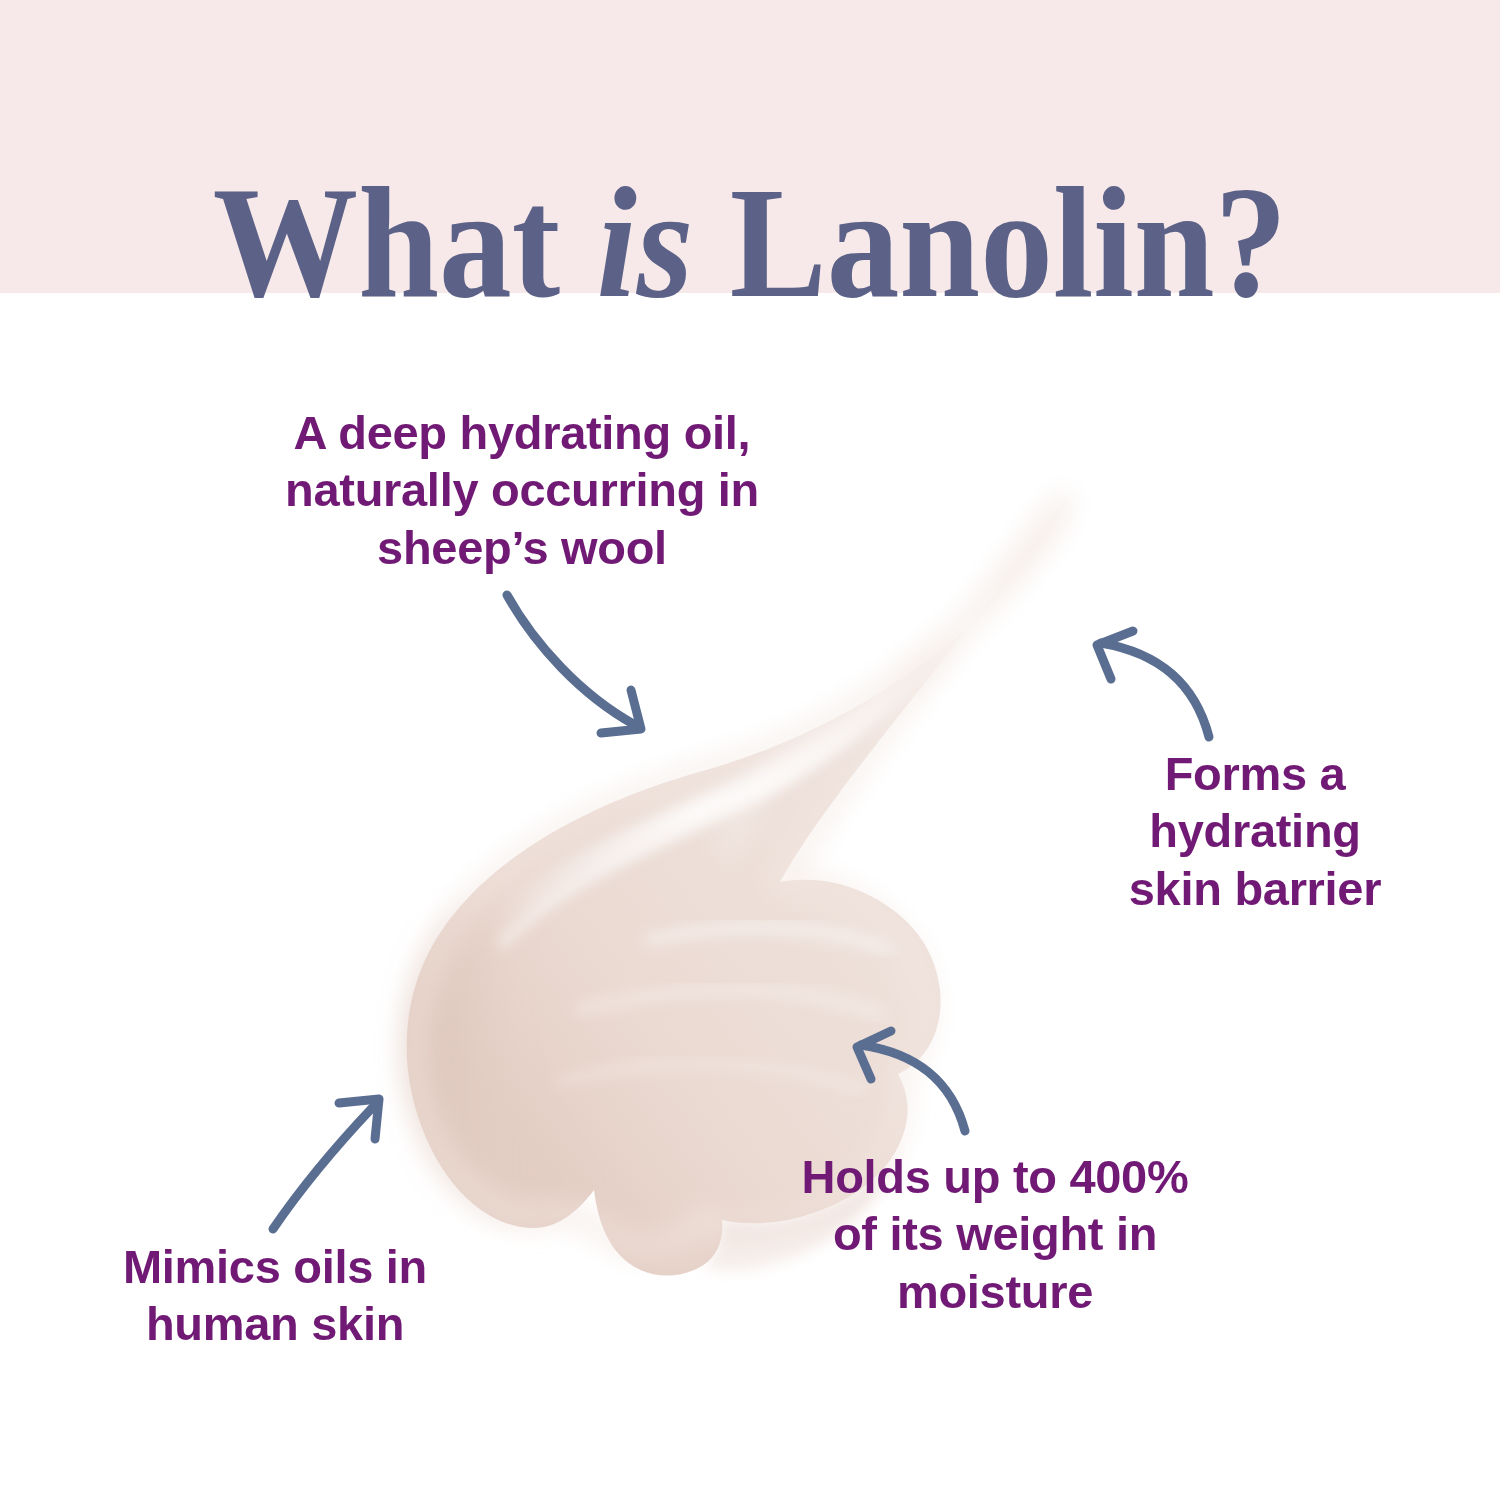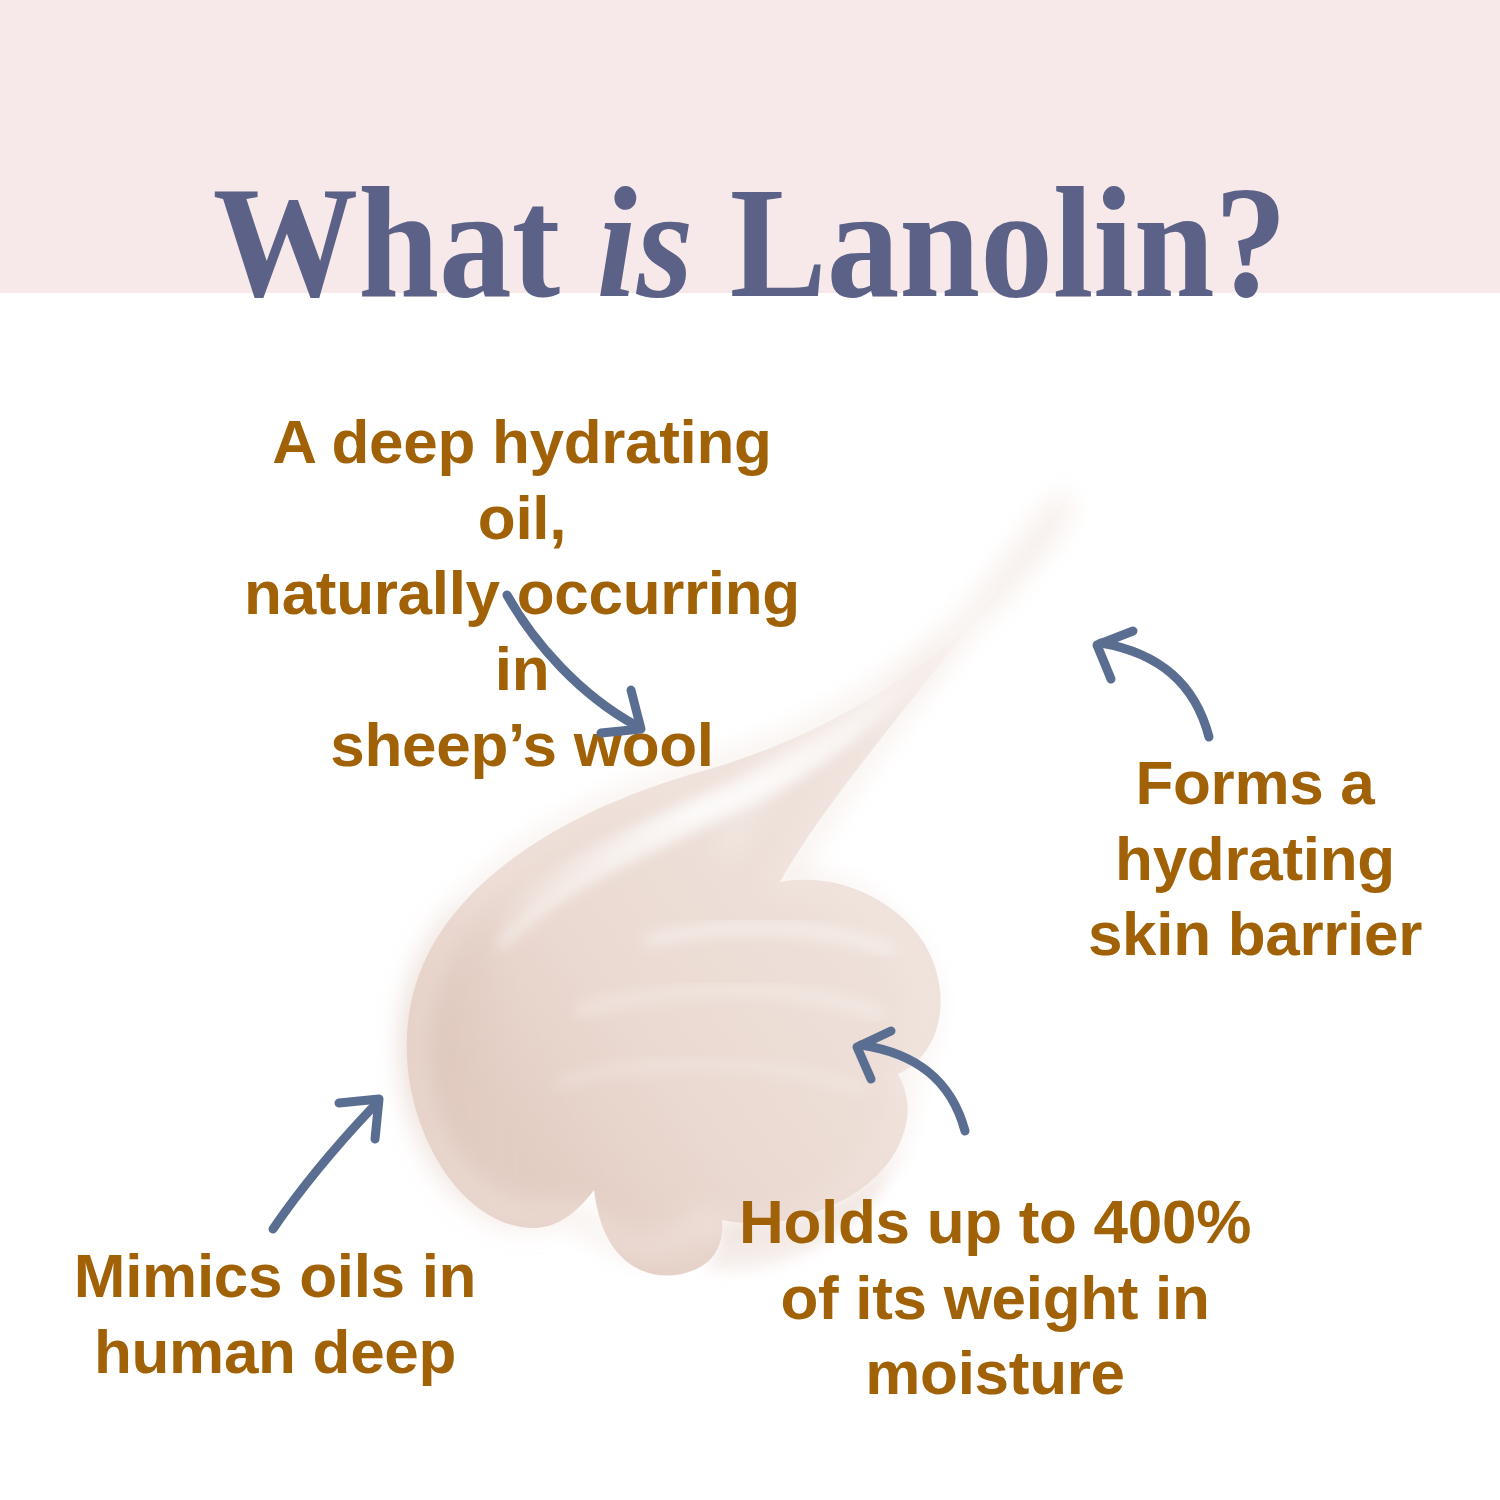--- a/index.html
+++ b/index.html
@@ -49,32 +49,32 @@
     left: 350px;
     top: 470px;
     width: 800px;
     height: 840px;
   }
   #swatch-wrap svg { display: block; width: 100%; height: 100%; }
 
   
   .callout {
     position: absolute;
-    color: #a16207;
+    color: #701a75;
     font-family: "Liberation Sans", sans-serif;
     font-weight: bold;
-    font-size: 62px;
+    font-size: 47px;
     line-height: 1.22;
     text-align: center;
     letter-spacing: -0.3px;
     white-space: pre-line;
   }
   #callout-hydrating { left: 222px;  top: 404px;  width: 600px; }
   #callout-barrier   { left: 1059px; top: 745px;  width: 392px; }
-  #callout-holds     { left: 722px;  top: 1184px; width: 546px; }
+  #callout-holds     { left: 722px;  top: 1148px; width: 546px; }
   #callout-mimics    { left: 50px;   top: 1238px; width: 450px; }
 
   
   .arrow {
     position: absolute;
     pointer-events: none;
   }
   .arrow svg { display: block; overflow: visible; }
   .arrow path {
     fill: none;
@@ -216,21 +216,21 @@
 of its weight in
 moisture</div>
   <div class="arrow" id="arrow-holds">
     <svg width="150" height="120" viewBox="0 0 150 120">
       <path d="M16 20 C 70 28, 106 54, 120 106"></path>
       <path d="M46 6 L 12 22 L 26 54"></path>
     </svg>
   </div>
 
   <div class="callout" id="callout-mimics">Mimics oils in
-human deep</div>
+human skin</div>
   <div class="arrow" id="arrow-mimics">
     <svg width="140" height="155" viewBox="0 0 140 155">
       <path d="M18 144 C 44 106, 82 60, 118 22"></path>
       <path d="M84 18 L 124 14 L 120 54"></path>
     </svg>
   </div>
 
 </div>
 
 </body></html>

